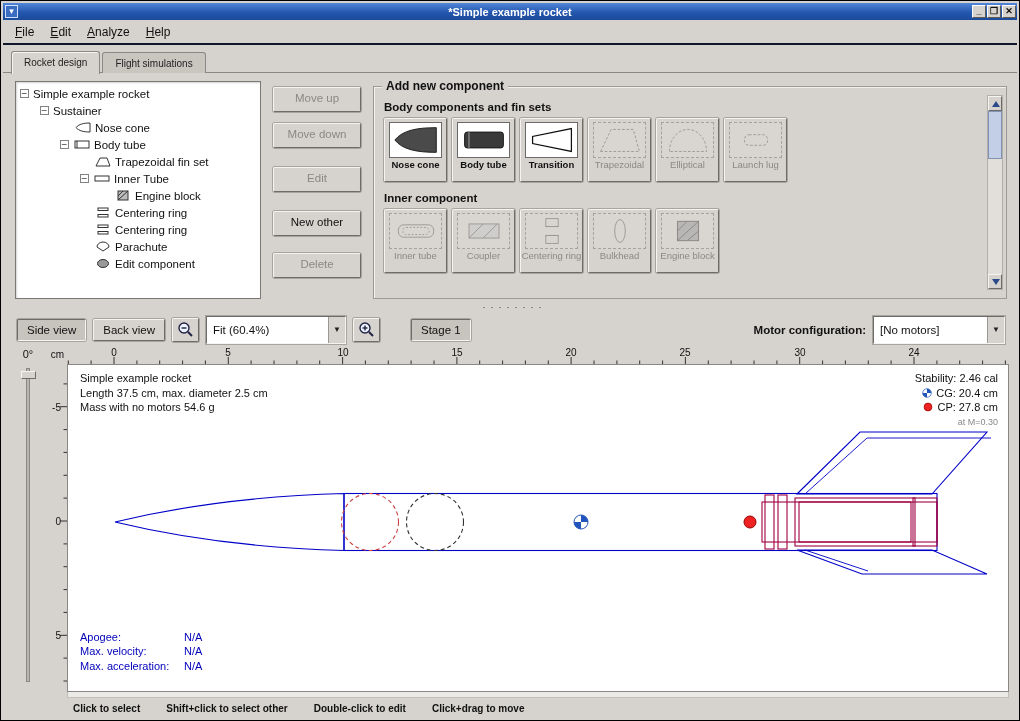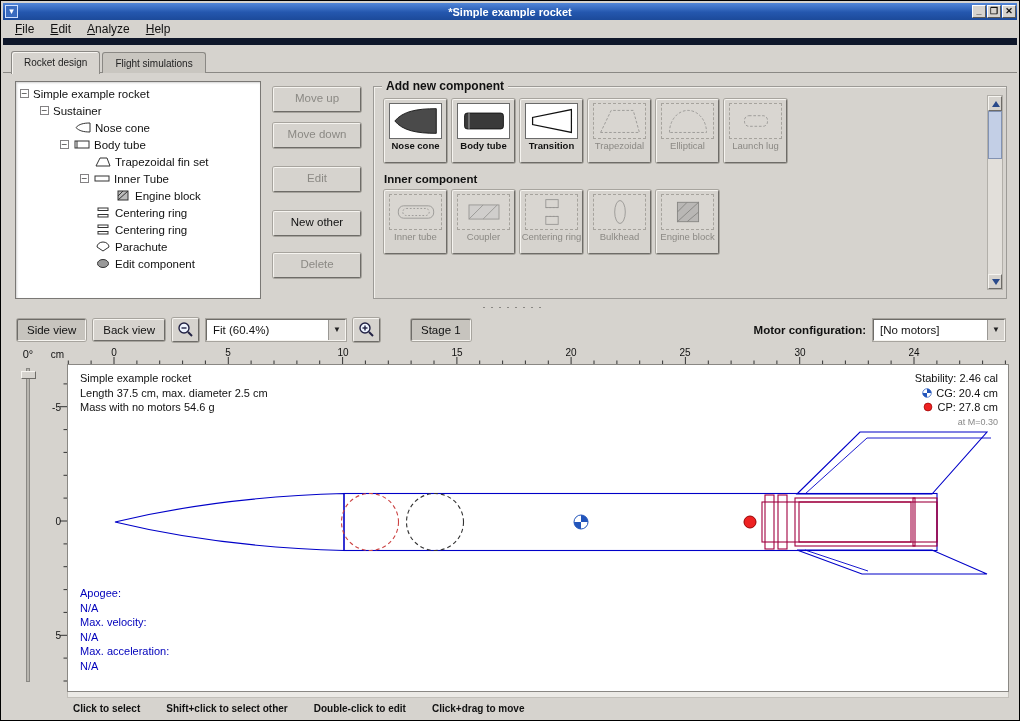--- a/index.html
+++ b/index.html
@@ -13,21 +13,21 @@
     height:17px; flex:0 0 17px; background:linear-gradient(to bottom,#5286d8,#2457ae 55%,#1c4a9a);
     display:flex; align-items:center; position:relative; color:#fff;
   }
   .titlebar .app-icon{ width:13px; height:13px; margin-left:2px; background:#3a6cc0; border:1px solid #cfe0ff;
     color:#fff; font-size:9px; line-height:11px; text-align:center; }
   .titlebar .title { position:absolute; left:0; right:0; text-align:center; font-size:11px; font-weight:bold; }
   .win-btns { margin-left:auto; display:flex; gap:1px; margin-right:1px; z-index:2; }
   .win-btn { width:14px; height:13px; background:#d6d3ce; border:1px solid; border-color:#fff #5c5a56 #5c5a56 #fff;
     font-size:9px; line-height:11px; text-align:center; color:#111; font-weight:bold; }
   
-  .menubar { height:25px; flex:0 0 25px; display:flex; align-items:center; padding-left:4px; background:#d6d3ce; border-bottom:7px solid #0f172a;}
+  .menubar { height:25px; flex:0 0 25px; display:flex; align-items:center; padding-left:4px; background:#d6d3ce; border-bottom:2px solid #0f172a;}
   .menu-item { display:inline-block; padding:3px 8px; font-size:12px; color:#111; }
   .menu-item::first-letter { text-decoration:underline; }
   
   .tabstrip { height:28px; flex:0 0 28px; display:flex; align-items:flex-end; padding-left:8px; position:relative; }
   .tabstrip::after { content:""; position:absolute; left:0; right:0; bottom:0; border-bottom:1px solid #8a8884; }
   .tab { position:relative; z-index:1; font-size:10px; padding:5px 12px 4px; margin-right:2px;
     background:#c9c6c0; border:1px solid #8a8884; border-bottom:none; border-radius:3px 3px 0 0; color:#222; }
   .tab.active { background:#d6d3ce; z-index:3; padding-bottom:6px; margin-bottom:-1px;
     box-shadow: inset 1px 1px 0 #f6f4f0; font-weight:normal; }
   
@@ -65,21 +65,21 @@
   .sb-thumb { position:absolute; top:15px; left:0; right:0; height:48px; background:#c3cfe6; border:1px solid #8292b2; }
   
   .splitter { flex:0 0 10px; display:flex; align-items:center; justify-content:center; }
   .splitter .dots { width:64px; height:8px;
     background-image:radial-gradient(#8a8884 1px, transparent 1.2px); background-size:8px 5px; background-position:2px 1px; }
   
   .view-toolbar { flex:0 0 33px; display:flex; align-items:center; gap:7px; padding:0 12px 0 14px; }
   .view-toolbar .btn { padding:4px 9px; }
   .btn.toggled { border-color:#6e6c68 #f6f4f0 #f6f4f0 #6e6c68; background:#c7c4be; }
   .icon-btn { width:27px; height:24px; display:flex; align-items:center; justify-content:center; padding:0; }
-  .combo { height:22px; background:#fff; border:1px solid; border-color:#6e6c68 #f6f4f0 #f6f4f0 #6e6c68;
+  .combo { height:28px; background:#fff; border:1px solid; border-color:#6e6c68 #f6f4f0 #f6f4f0 #6e6c68;
     box-shadow:0 0 0 1px #a7a49e; display:flex; align-items:center; font-size:11.5px; color:#111; }
   .combo .combo-text { padding:0 6px; flex:1; white-space:nowrap; }
   .combo .combo-arrow { width:17px; height:100%; background:#d6d3ce; border-left:1px solid #9a9894;
     display:flex; align-items:center; justify-content:center; font-size:8px; color:#222; }
   .zoom-combo { width:140px; }
   .motor-combo { width:132px; }
   .tb-spacer { flex:1; }
   .motor-label { font-size:11.5px; font-weight:bold; color:#111; }
   
   .view-area { flex:1; display:grid; grid-template-columns:38px 20px 1fr; grid-template-rows:18px 1fr;
@@ -95,21 +95,21 @@
   .h-ruler .hlab { position:absolute; top:1px; transform:translateX(-50%); font-size:10px; color:#111; }
   .h-ruler svg, .v-ruler svg { position:absolute; left:0; top:0; }
   .v-ruler { position:relative; overflow:hidden; }
   .v-ruler .vlab { position:absolute; right:6px; transform:translateY(-50%); font-size:10px; color:#111; }
   .canvas { position:relative; background:#fff; border:1px solid #8a8884; overflow:hidden; }
   .canvas-info { position:absolute; left:12px; top:6px; font-size:11px; color:#111; line-height:14.5px; }
   .canvas-stab { position:absolute; right:10px; top:6px; font-size:11px; color:#111; line-height:14.5px; text-align:right; }
   .canvas-stab .stab-row { display:flex; justify-content:flex-end; align-items:center; gap:4px; }
   .canvas-stab .mach { font-size:9px; color:#888; }
   .canvas-flight { position:absolute; left:12px; bottom:18px; font-size:11px; color:#0000bb; line-height:14.5px; }
-  .flight-row { display:flex;flex-direction:column; }
+  .flight-row { display:flex; }
   .flight-row .fl-label { width:104px; }
   .hscroll-strip { flex:0 0 6px; margin:0 8px 0 64px; background:#eceae6; border:1px solid #c2bfb9; border-top:none; }
   
   .statusbar { flex:0 0 20px; display:flex; align-items:center; gap:26px; padding-left:70px;
     font-size:10px; font-weight:bold; color:#111; }
   svg { display:block; }
 </style>
 </head>
 <body>
 
@@ -233,20 +233,21 @@
       <div class="btn disabled" style="margin-bottom:11px">Move up</div>
       <div class="btn disabled" style="margin-bottom:19px">Move down</div>
       <div class="btn disabled" style="margin-bottom:19px">Edit</div>
       <div class="btn" style="margin-bottom:17px">New other</div>
       <div class="btn disabled">Delete</div>
     </div>
 
     <div class="groupbox">
       <div class="groupbox-title">Add new component</div>
 
+      <div class="group-label">Body components and fin sets</div>
       <div class="comp-row">
         <div class="comp-btn">
           <div class="icon-box">
             <svg width="48" height="30" viewBox="0 0 54 34">
                 <path d="M3,17 C12,6 28,3 50,3 L50,31 C28,31 12,28 3,17 Z" fill="#4a4a4a" stroke="#111"></path>
               </svg>
           </div>
           <div class="comp-label">Nose cone</div>
         </div>
         <div class="comp-btn">

